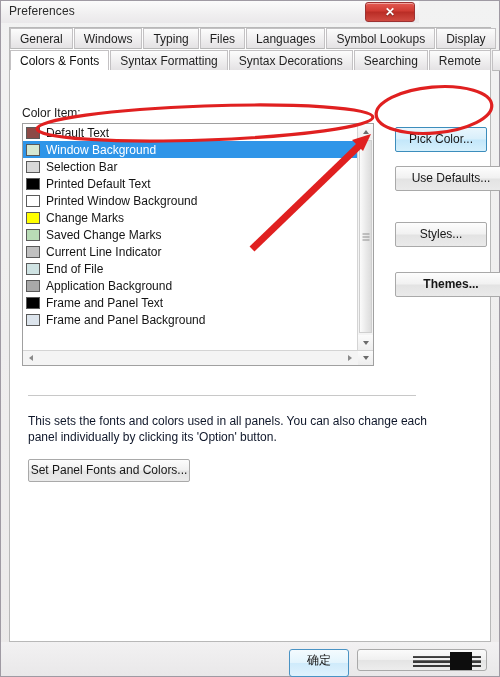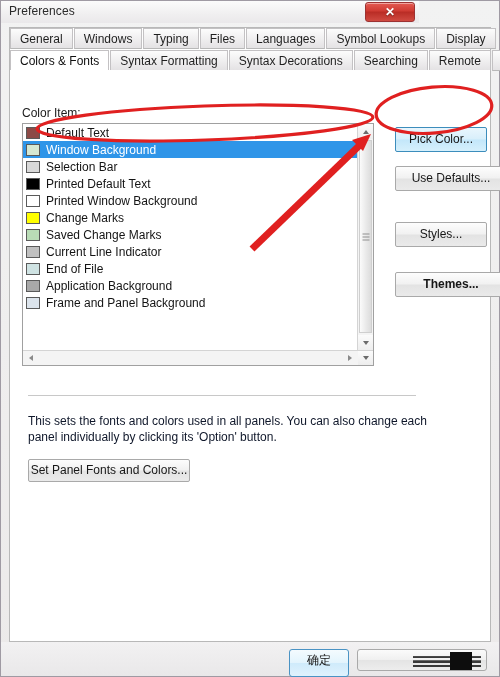--- a/index.html
+++ b/index.html
@@ -444,20 +444,24 @@
             </div>
             <div class="list-row">
               <div class="swatch" style="background: rgb(207, 227, 227);"></div>
               <span class="row-label">End of File</span>
             </div>
             <div class="list-row">
               <div class="swatch" style="background: rgb(168, 168, 168);"></div>
               <span class="row-label">Application Background</span>
             </div>
             <div class="list-row">
+              <div class="swatch" style="background: rgb(0, 0, 0);"></div>
+              <span class="row-label">Frame and Panel Text</span>
+            </div>
+            <div class="list-row">
               <div class="swatch" style="background: rgb(220, 228, 236);"></div>
               <span class="row-label">Frame and Panel Background</span>
             </div>
           </div>
 
         <div id="vscroll">
           <div class="sb-arrow" id="vscroll-up">
             <span class="tri tri-up"></span>
           </div>
           <div id="vscroll-thumb">

